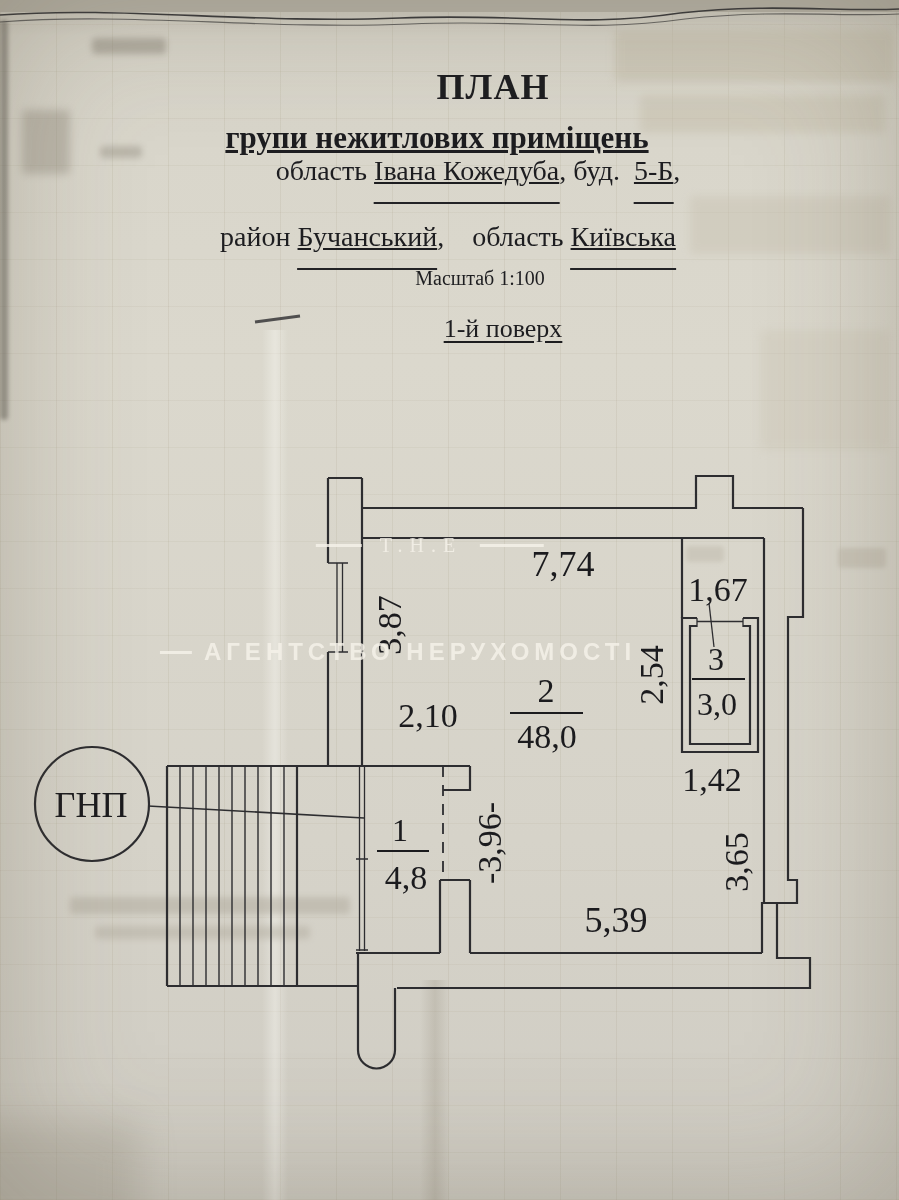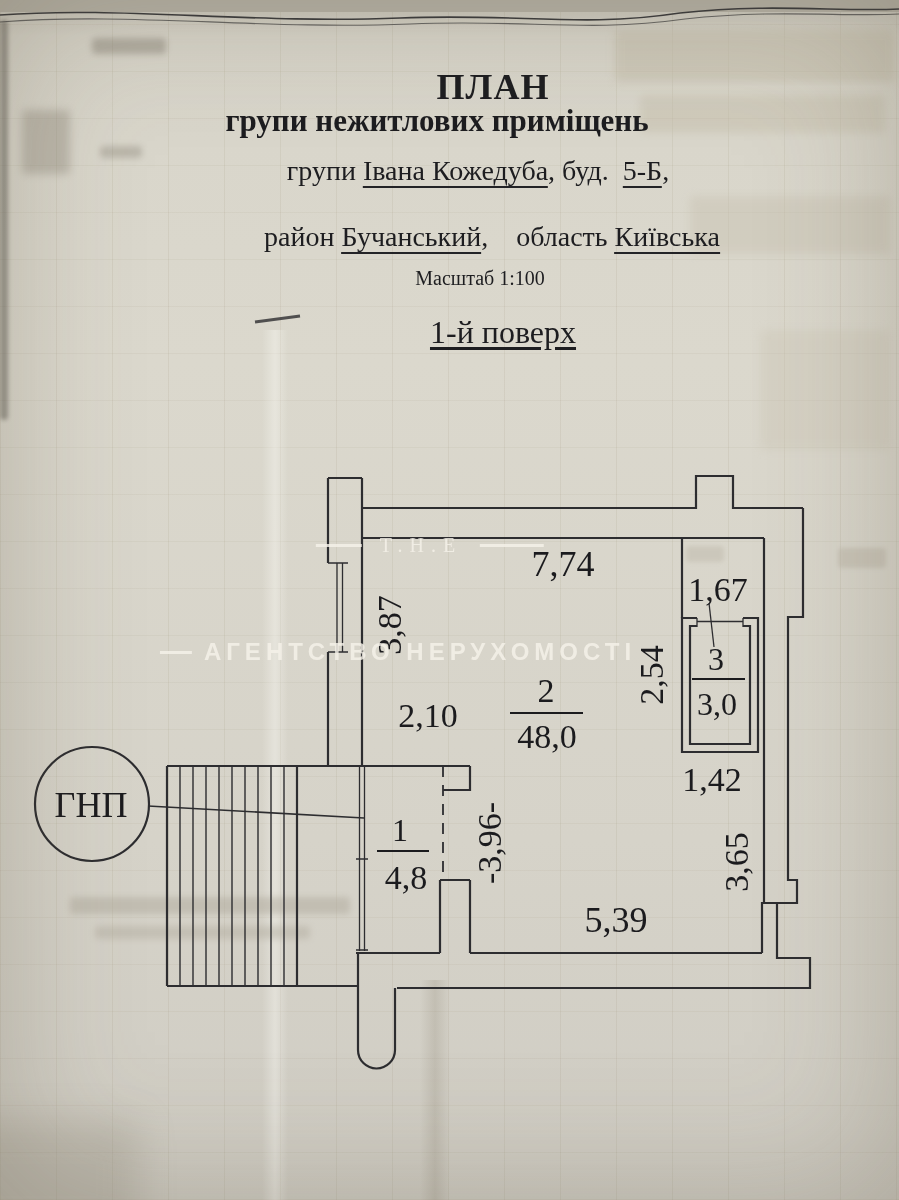--- a/index.html
+++ b/index.html
@@ -25,23 +25,23 @@
     background:linear-gradient(90deg,transparent,rgba(255,255,250,0.35),transparent);}
   .foldshadow{position:absolute;top:980px;left:420px;width:30px;height:220px;
     background:linear-gradient(90deg,transparent,rgba(120,110,90,0.18),transparent);}
   .topband{position:absolute;top:0;left:0;width:899px;height:12px;background:#b7b3a7;}
   .sm{position:absolute;border-radius:4px;pointer-events:none;}
   
   .hline{position:absolute;white-space:nowrap;color:#1d1d20;transform:translateX(-50%);margin-top:24px;}
   .title{font-size:36px;font-weight:bold;letter-spacing:1px;}
   .subtitle{font-size:31px;font-weight:bold;}
   .addr{font-size:28px;}
-  .addr .u{border-bottom:2px solid #232326;padding-bottom:0px;}
+  .addr .u{border-bottom:2px solid #232326;padding-bottom:16px;text-decoration:underline;}
   .scale{font-size:20px;}
-  .floor{font-size:32px;text-decoration:underline;text-underline-offset:4px;}
+  .floor{font-size:26px;text-decoration:underline;text-underline-offset:4px;}
   
   .wm{position:absolute;color:rgba(245,242,233,0.82);pointer-events:none;white-space:nowrap;}
   .wm-the{top:534px;left:430px;transform:translateX(-50%);font-size:20px;letter-spacing:7px;
     display:flex;align-items:center;gap:18px;}
   .wm-the .bar{display:inline-block;height:3px;background:rgba(245,242,233,0.82);}
   .wm-brand{top:548px;left:436px;transform:translateX(-50%);font-size:100px;letter-spacing:13px;
     font-family:"Liberation Serif",serif;}
   .wm-tag{top:638px;left:398px;transform:translateX(-50%);
     font-family:"Liberation Sans",sans-serif;font-weight:bold;font-size:24px;letter-spacing:5px;
     display:flex;align-items:center;gap:12px;}
@@ -151,20 +151,20 @@
     <span class="bar" style="width:46px"></span>
       <span>T.H.E</span>
       <span class="bar" style="width:64px"></span>
   </div>
   <div class="wm wm-tag">
     <span class="bar"></span>
       <span>АГЕНТСТВО НЕРУХОМОСТІ</span>
   </div>
 
   <div class="hline title" style="left:493px;top:42px;">ПЛАН</div>
-  <div class="hline subtitle" style="left:437px;top:79px;">групи нежитлових приміщень</div>
-  <div class="hline addr" style="left:478px;top:131px;"><span>групи </span><span class="u">Івана Кожедуба</span><span>, буд. </span><span class="u">5-Б</span><span>,</span></div>
-  <div class="hline addr" style="left:492px;top:197px;"><span>район </span><span class="u">Бучанський</span><span>,  область </span><span class="u">Київська</span></div>
+  <div class="hline subtitle" style="left:437px;top:96px;text-decoration:underline;">групи нежитлових приміщень</div>
+  <div class="hline addr" style="left:478px;top:131px;"><span>область </span><span class="u">Івана Кожедуба</span><span>, буд. </span><span class="u">5-Б</span><span>,</span></div>
+  <div class="hline addr" style="left:448px;top:197px;"><span>район </span><span class="u">Бучанський</span><span>,  область </span><span class="u">Київська</span></div>
   <div class="hline scale" style="left:480px;top:243px;">Масштаб 1:100</div>
   <div class="hline floor" style="left:503px;top:290px;">1-й поверх</div>
 
   <div class="vignette"></div>
 </div>
 
 </body></html>

